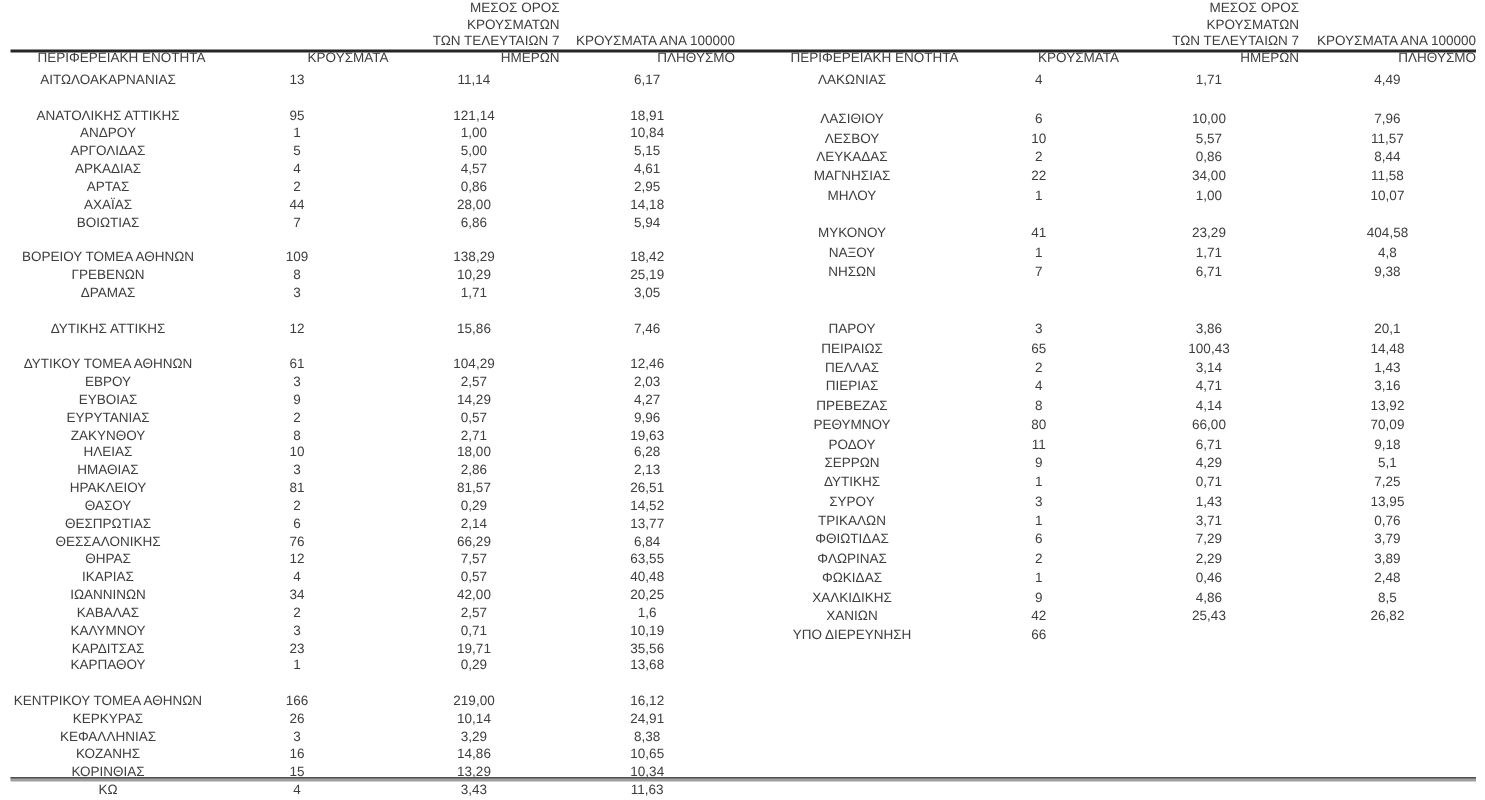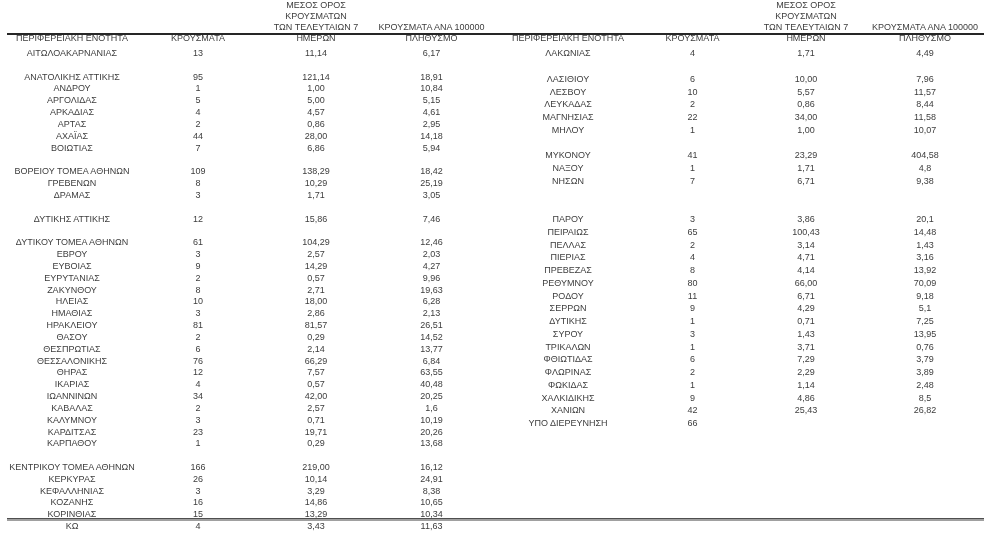--- a/index.html
+++ b/index.html
@@ -22,21 +22,21 @@
   }
   table.regions-table.left{width:483px;}
   table.regions-table.right{width:487px;}
   table.regions-table th{
     height:33px;
     vertical-align:bottom;
     padding:0 0 4px 0;
     font-weight:normal;
     font-size:9px;
     line-height:11px;
-    text-align:center;
+    text-align:right;
     white-space:pre-line;
     color:#3d3d3d;
   }
   table.regions-table td{
     height:11.83px;
     padding:0;
     text-align:center;
     font-size:9px;
     line-height:11.83px;
     white-space:nowrap;
@@ -266,21 +266,21 @@
           <tr>
             <td>ΚΑΛΥΜΝΟΥ</td>
             <td>3</td>
             <td>0,71</td>
             <td>10,19</td>
           </tr>
           <tr>
             <td>ΚΑΡΔΙΤΣΑΣ</td>
             <td>23</td>
             <td>19,71</td>
-            <td>20,26</td>
+            <td>35,56</td>
           </tr>
           <tr>
             <td>ΚΑΡΠΑΘΟΥ</td>
             <td>1</td>
             <td>0,29</td>
             <td>13,68</td>
           </tr>
           <tr>
             <td></td>
             <td></td>
@@ -496,21 +496,21 @@
           </tr>
           <tr>
             <td>ΦΛΩΡΙΝΑΣ</td>
             <td>2</td>
             <td>2,29</td>
             <td>3,89</td>
           </tr>
           <tr>
             <td>ΦΩΚΙΔΑΣ</td>
             <td>1</td>
-            <td>1,14</td>
+            <td>0,46</td>
             <td>2,48</td>
           </tr>
           <tr>
             <td>ΧΑΛΚΙΔΙΚΗΣ</td>
             <td>9</td>
             <td>4,86</td>
             <td>8,5</td>
           </tr>
           <tr>
             <td>ΧΑΝΙΩΝ</td>

